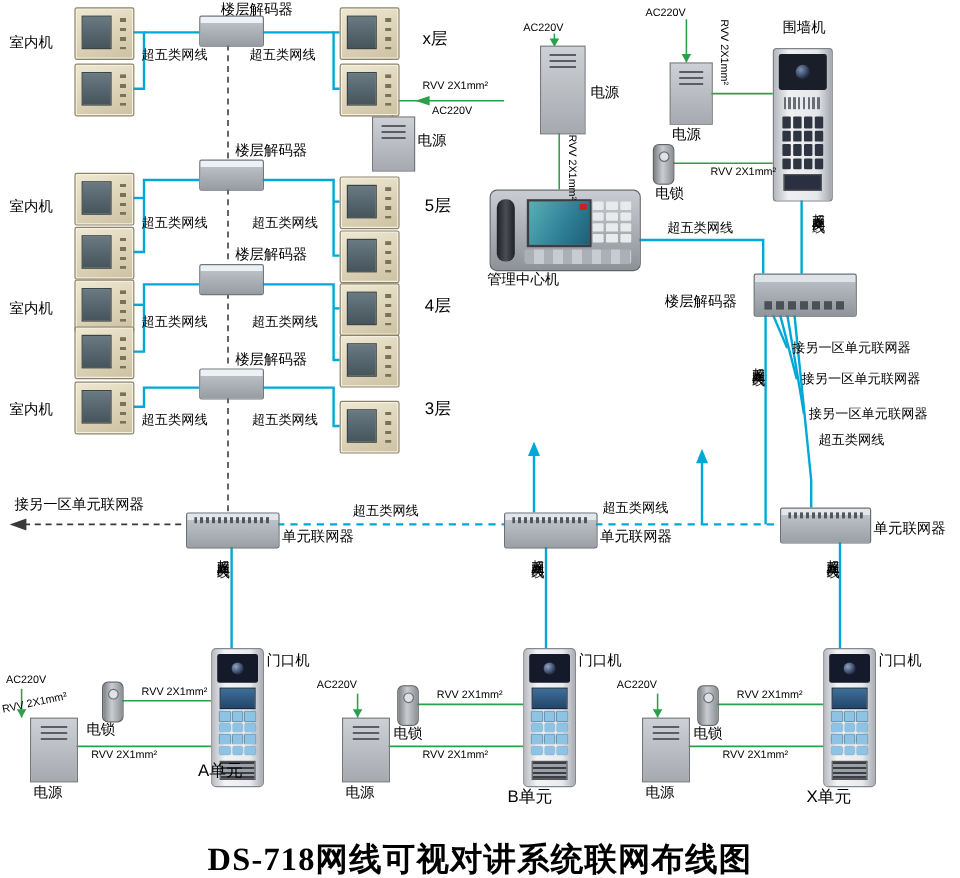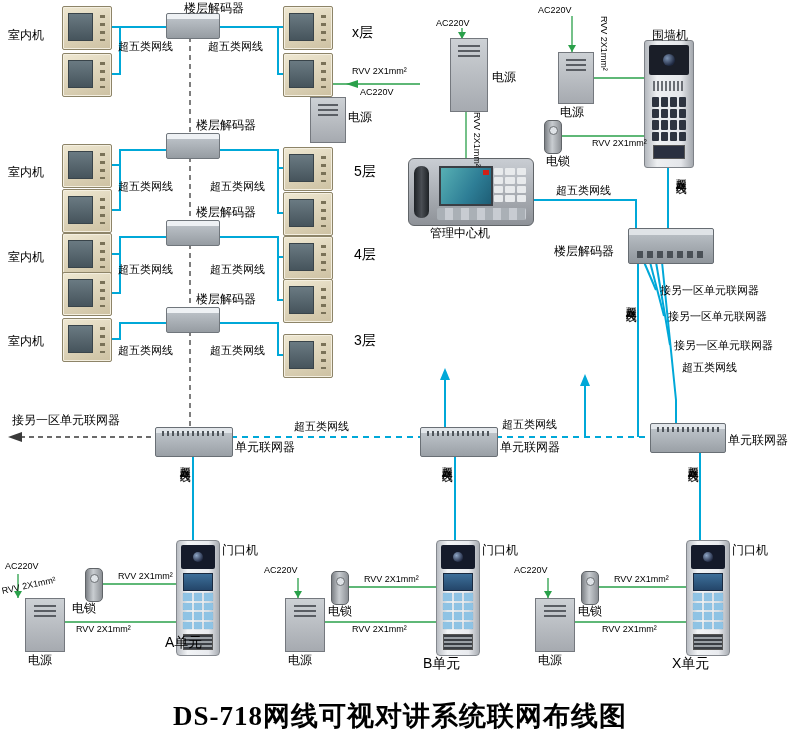--- a/index.html
+++ b/index.html
@@ -385,27 +385,27 @@
   <div class="lbl s11" style="left:118px;top:344px">超五类网线</div>
   <div class="lbl s11" style="left:210px;top:344px">超五类网线</div>
 
   <div class="lbl s9" style="left:352px;top:66px">RVV 2X1mm²</div>
   <div class="lbl s9" style="left:360px;top:87px">AC220V</div>
   <div class="lbl" style="left:348px;top:110px">电源</div>
 
   <div class="lbl s9" style="left:436px;top:18px">AC220V</div>
   <div class="lbl" style="left:492px;top:70px">电源</div>
   <div class="lbl vlat" style="left:471px;top:112px">RVV 2X1mm²</div>
-  <div class="lbl" style="left:430px;top:226px">管理中心机</div>
+  <div class="lbl" style="left:406px;top:226px">管理中心机</div>
   <div class="lbl s11" style="left:556px;top:184px">超五类网线</div>
 
   <div class="lbl s9" style="left:538px;top:5px">AC220V</div>
   <div class="lbl" style="left:560px;top:105px">电源</div>
   <div class="lbl vlat" style="left:598px;top:16px">RVV 2X1mm²</div>
-  <div class="lbl" style="left:652px;top:28px">围墙机</div>
+  <div class="lbl" style="left:652px;top:16px">围墙机</div>
   <div class="lbl" style="left:546px;top:154px">电锁</div>
   <div class="lbl s9" style="left:592px;top:138px">RVV 2X1mm²</div>
   <div class="lbl vtext" style="left:674px;top:170px">超五类网线</div>
 
   <div class="lbl" style="left:554px;top:244px">楼层解码器</div>
   <div class="lbl s11" style="left:660px;top:284px">接另一区单元联网器</div>
   <div class="lbl s11" style="left:668px;top:310px">接另一区单元联网器</div>
   <div class="lbl s11" style="left:674px;top:339px">接另一区单元联网器</div>
   <div class="lbl s11" style="left:682px;top:361px">超五类网线</div>
   <div class="lbl vtext" style="left:624px;top:298px">超五类网线</div>

